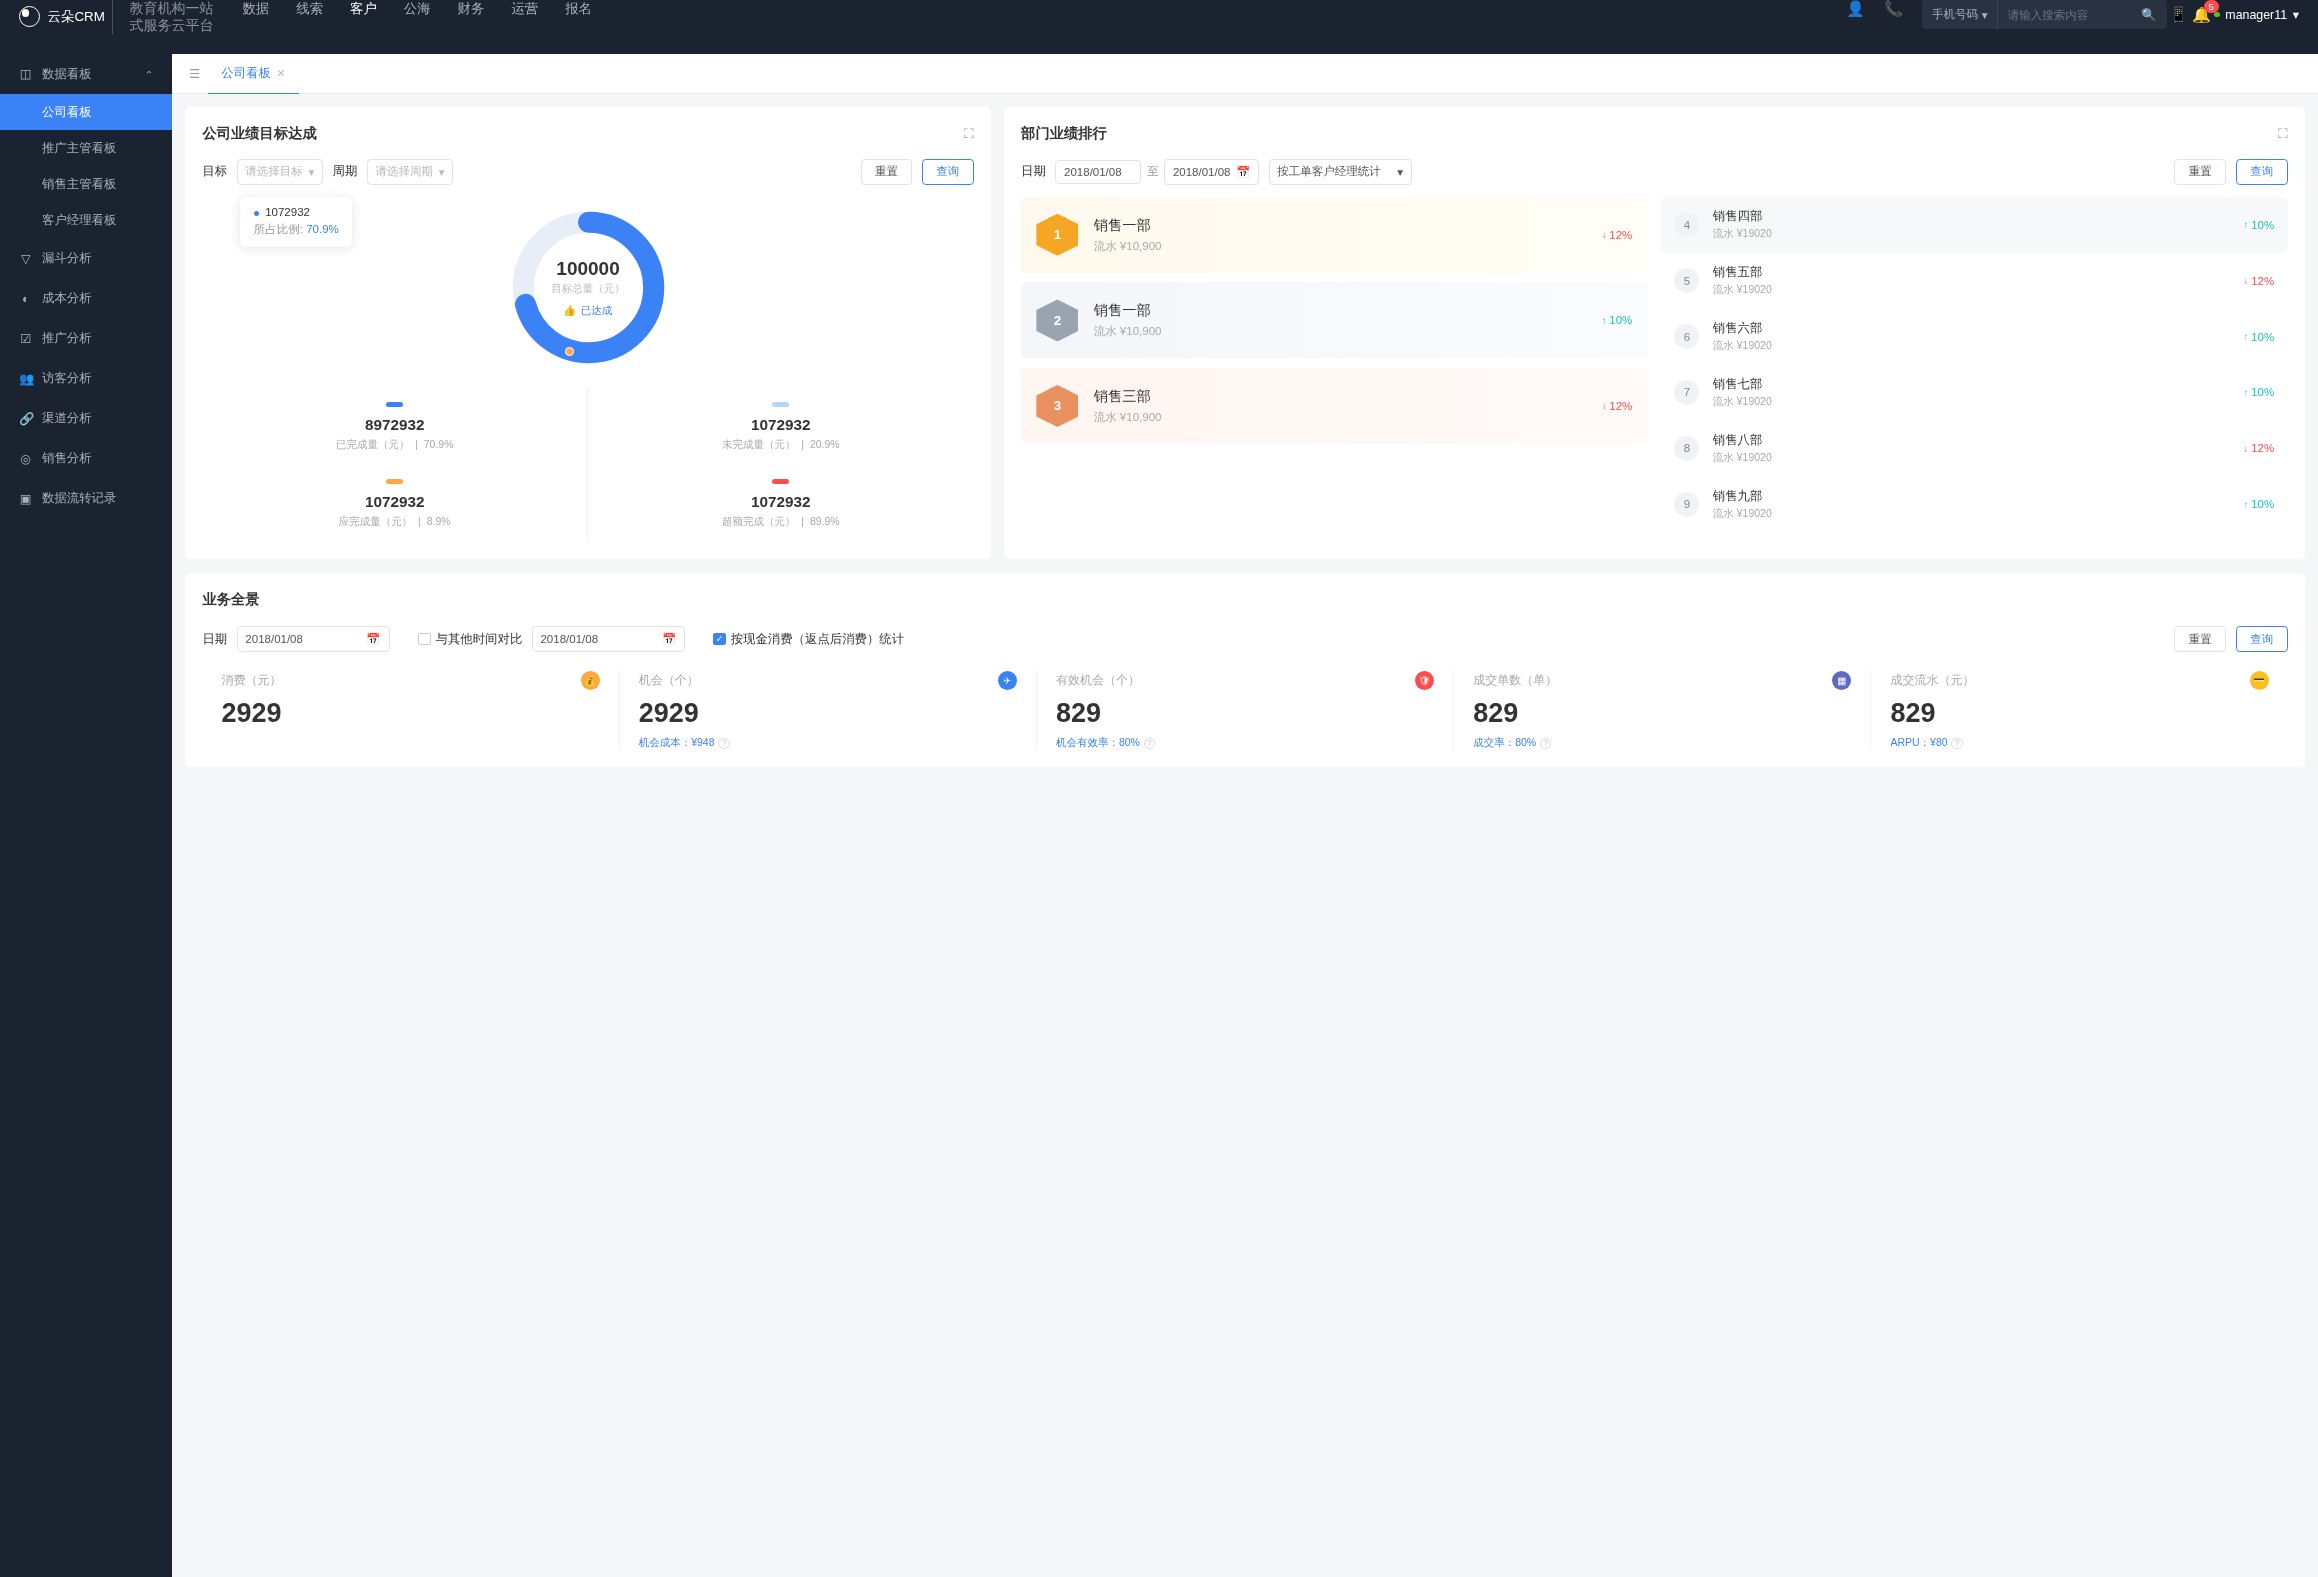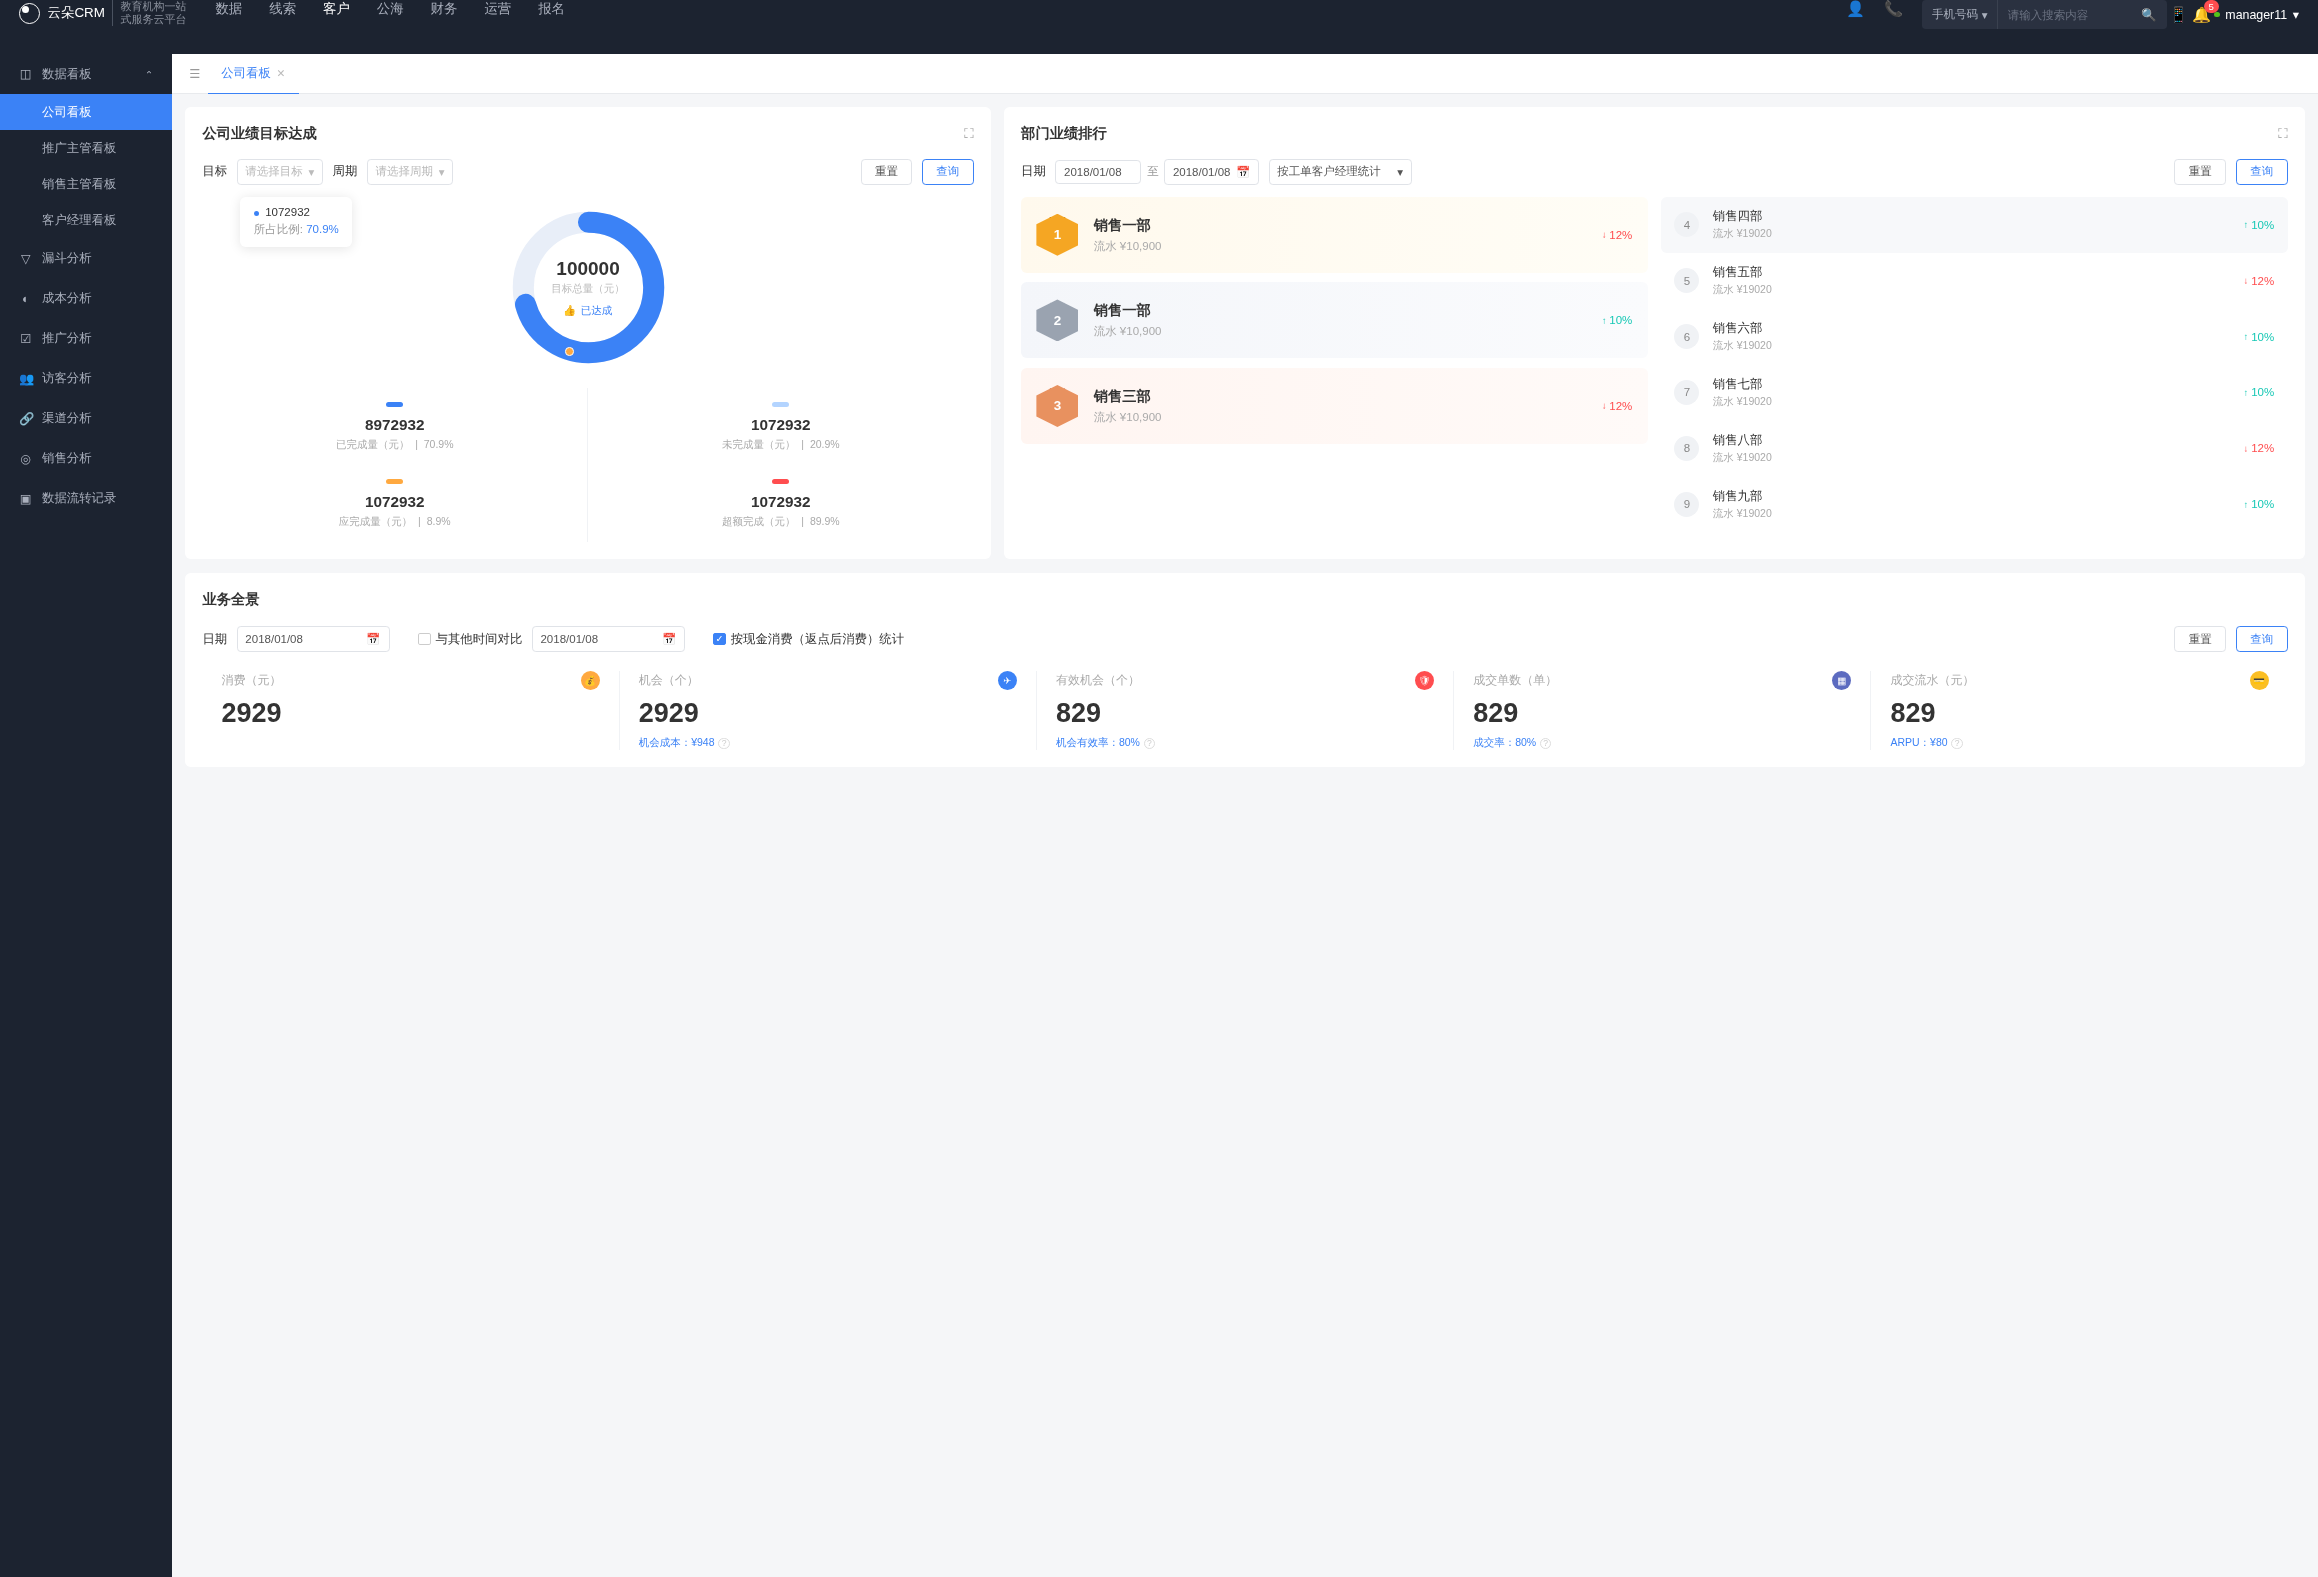--- a/index.html
+++ b/index.html
@@ -2,21 +2,21 @@
 <html><head>
 <meta charset="utf-8">
 <style>
 *{margin:0;padding:0;box-sizing:border-box;font-family:-apple-system,BlinkMacSystemFont,"PingFang SC","Microsoft YaHei",sans-serif}
 body{background:#f5f6f8;color:#333;font-size:12.4px}
 .header{background:#1c2330;height:54px;display:flex;align-items:flex-start;padding:0 19px;color:#fff}
 .logo{display:flex;align-items:center;gap:7.6px;margin-right:29px}
 .logo-icon{width:21px;height:21px;border:1.9px solid #fff;border-radius:50%;position:relative}
 .logo-icon::after{content:"";position:absolute;width:7.6px;height:7.6px;background:#fff;border-radius:50%;top:1.9px;left:1.9px}
 .logo-text{font-size:13.4px;font-weight:500}
-.logo-sub{font-size:11px;color:#8a909c;border-left:1px solid #4a5260;padding-left:7px;line-height:1.2}
+.logo-sub{font-size:14px;color:#8a909c;border-left:1px solid #4a5260;padding-left:16px;line-height:1.2}
 .nav{display:flex;gap:27px;flex:1}
 .nav a{color:#aab0bd;text-decoration:none;font-size:13.4px;cursor:pointer}
 .nav a.active{color:#fff}
 .header-right{display:flex;align-items:center;gap:3px}
 .search-box{display:flex;align-items:center;background:#2a3140;border-radius:3.8px;height:29px}
 .search-type{padding:0 9.6px;color:#aab0bd;font-size:11.5px;display:flex;align-items:center;gap:3.8px;border-right:1px solid #3a414f;height:100%}
 .search-input{background:transparent;border:none;outline:none;color:#fff;padding:0 9.6px;width:134px;font-size:11.5px}
 .search-input::placeholder{color:#6a7180}
 .search-btn{padding:0 9.6px;color:#aab0bd;cursor:pointer}
 .hicon{color:#aab0bd;cursor:pointer;position:relative;font-size:15.3px}
@@ -80,21 +80,21 @@
 .medal{width:42px;height:42px;display:flex;align-items:center;justify-content:center;font-weight:700;color:#fff;font-size:13.4px;position:relative}
 .medal::before{content:"";position:absolute;top:-5.7px;width:13.4px;height:9.6px;border-left:2.9px solid;border-right:2.9px solid}
 .medal.gold{background:#f5a623}
 .medal.gold::before{border-color:#d48a00}
 .medal.silver{background:#9aa3b0}
 .medal.silver::before{border-color:#7a8390}
 .medal.bronze{background:#e8915f}
 .medal.bronze::before{border-color:#c87140}
 .medal-shape{clip-path:polygon(50% 0%, 100% 25%, 100% 75%, 50% 100%, 0% 75%, 0% 25%)}
 .podium-info{flex:1}
-.podium-name{font-size:14.3px;font-weight:700;color:#333;margin-bottom:3.8px}
+.podium-name{font-size:14.3px;font-weight:400;color:#333;margin-bottom:3.8px}
 .podium-sub{font-size:11.5px;color:#aaa}
 .trend{font-size:11.5px;display:flex;align-items:center;gap:2.9px}
 .trend.down{color:#ff4d4f}
 .trend.up{color:#17c8b5}
 .trend-icon{font-size:9.6px}
 .rank-list{flex:1;display:flex;flex-direction:column}
 .rank-item{display:flex;align-items:center;gap:13.4px;padding:11.5px 13.4px;border-radius:5.7px}
 .rank-item:first-child{background:#f7f8fa}
 .rank-num{width:25px;height:25px;border-radius:50%;background:#f0f2f5;display:flex;align-items:center;justify-content:center;color:#888;font-size:11.5px}
 .rank-info{flex:1}

